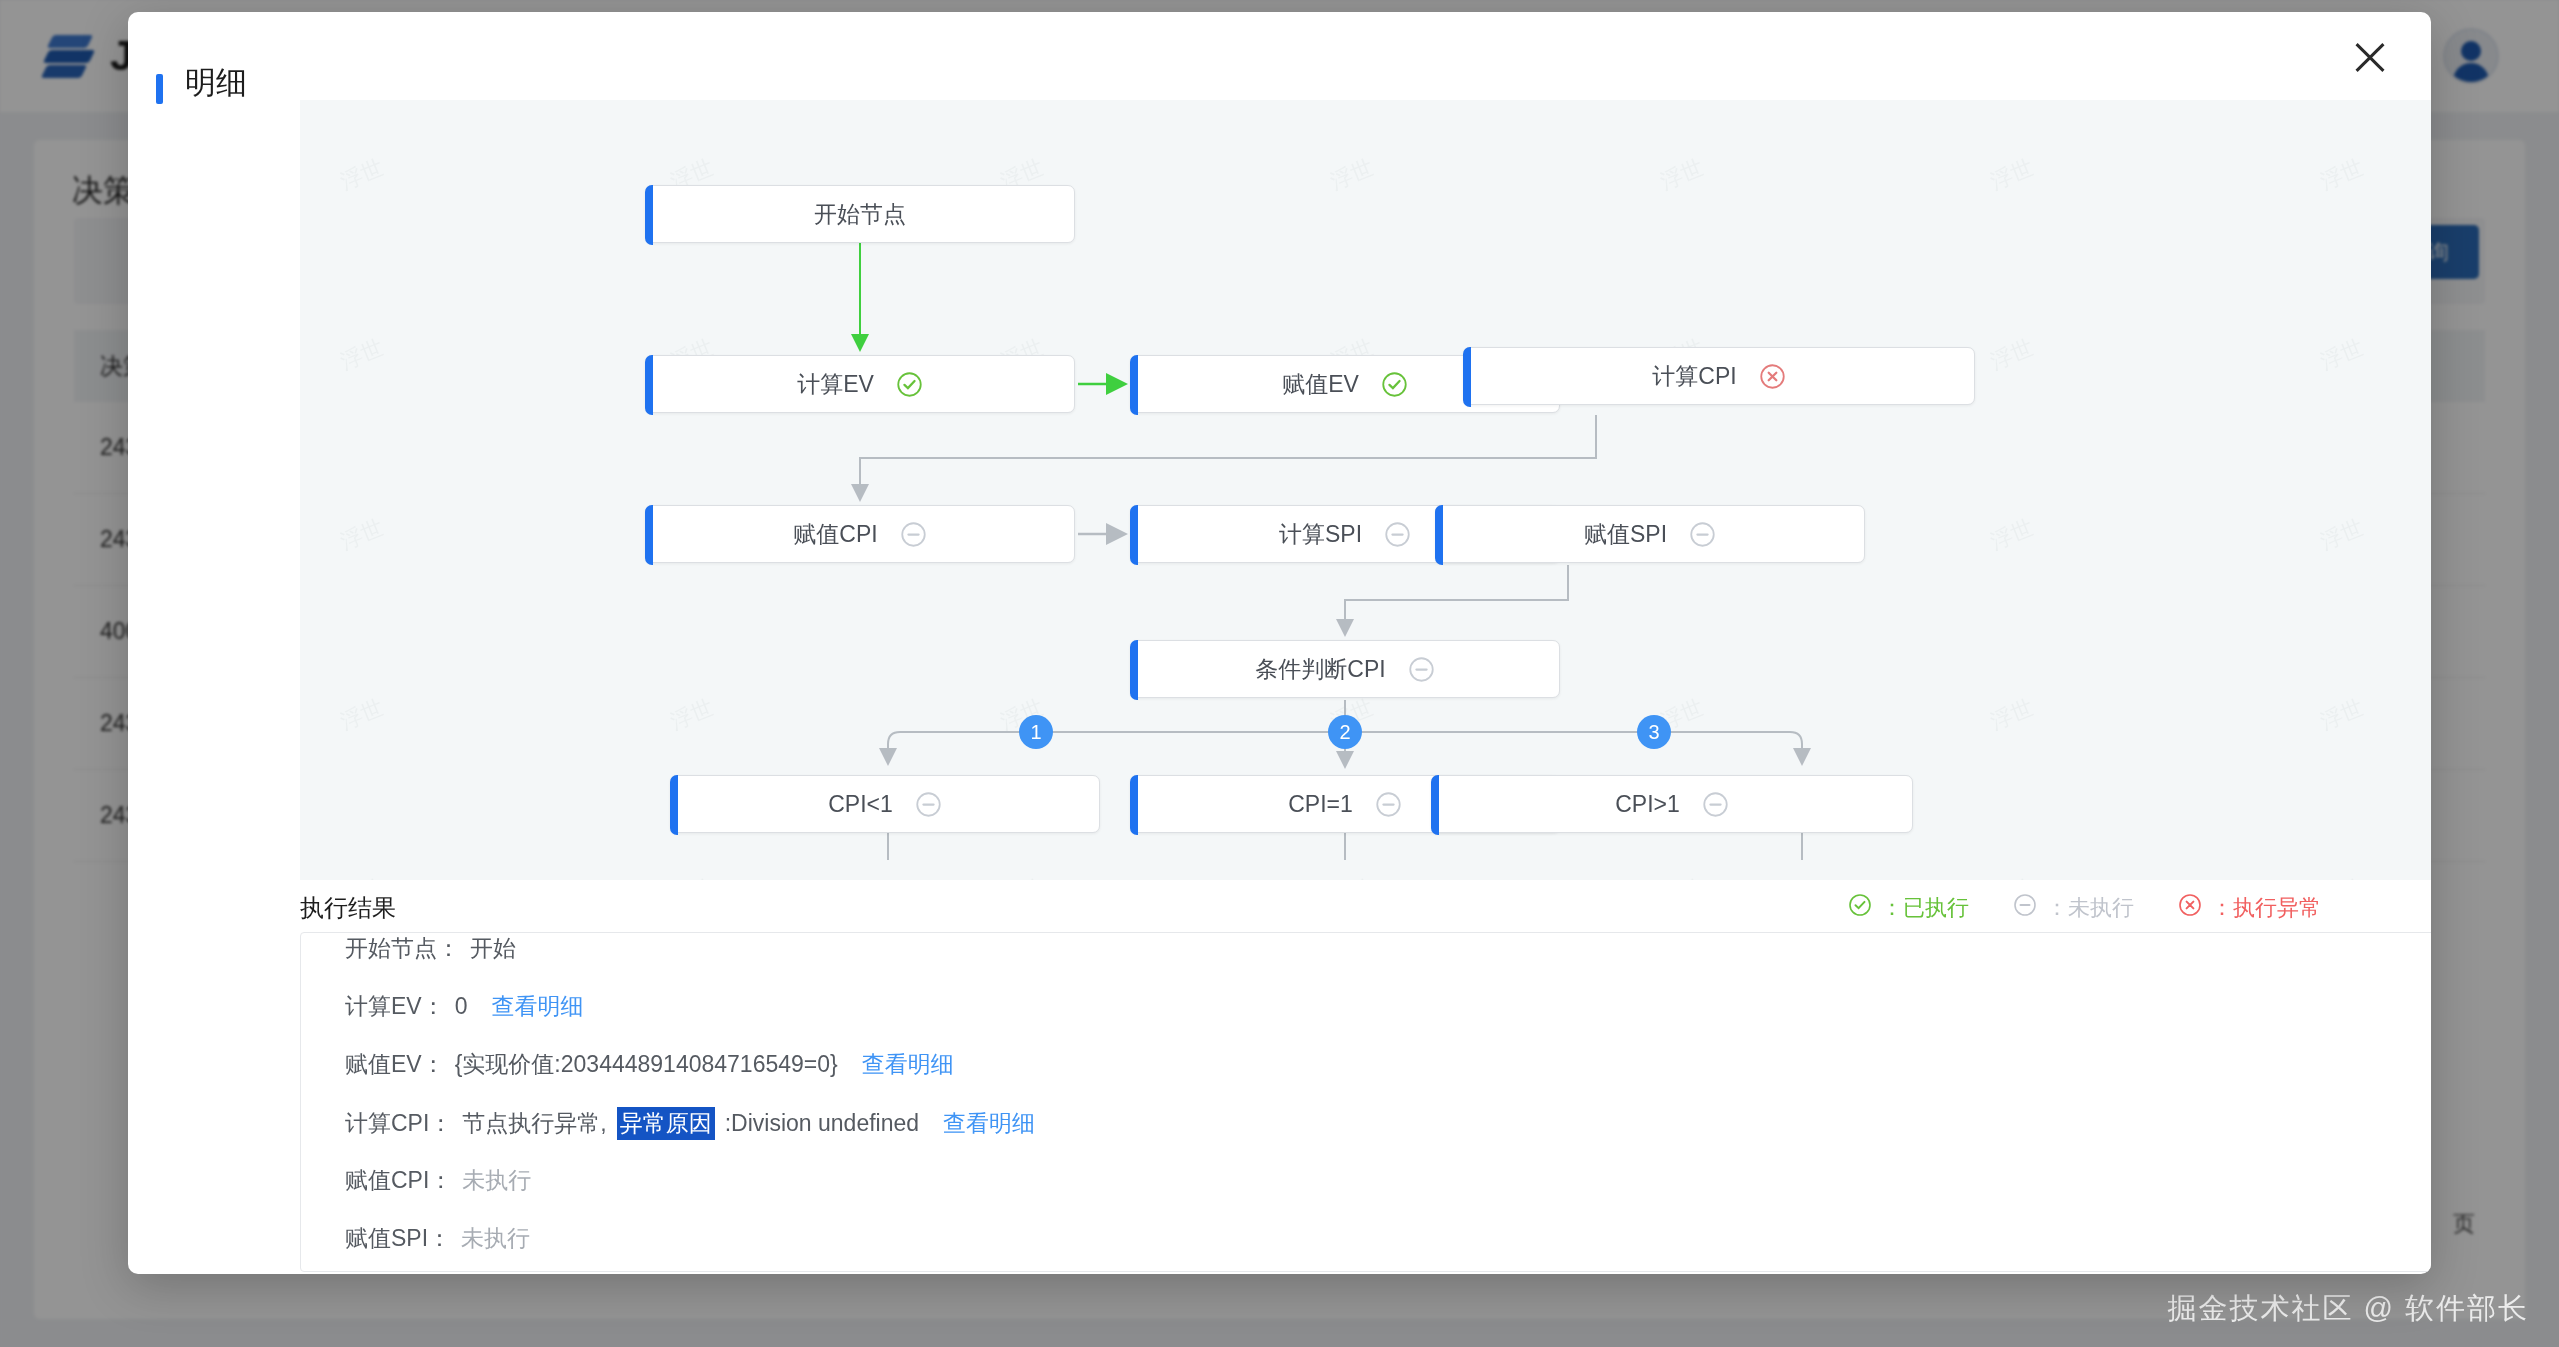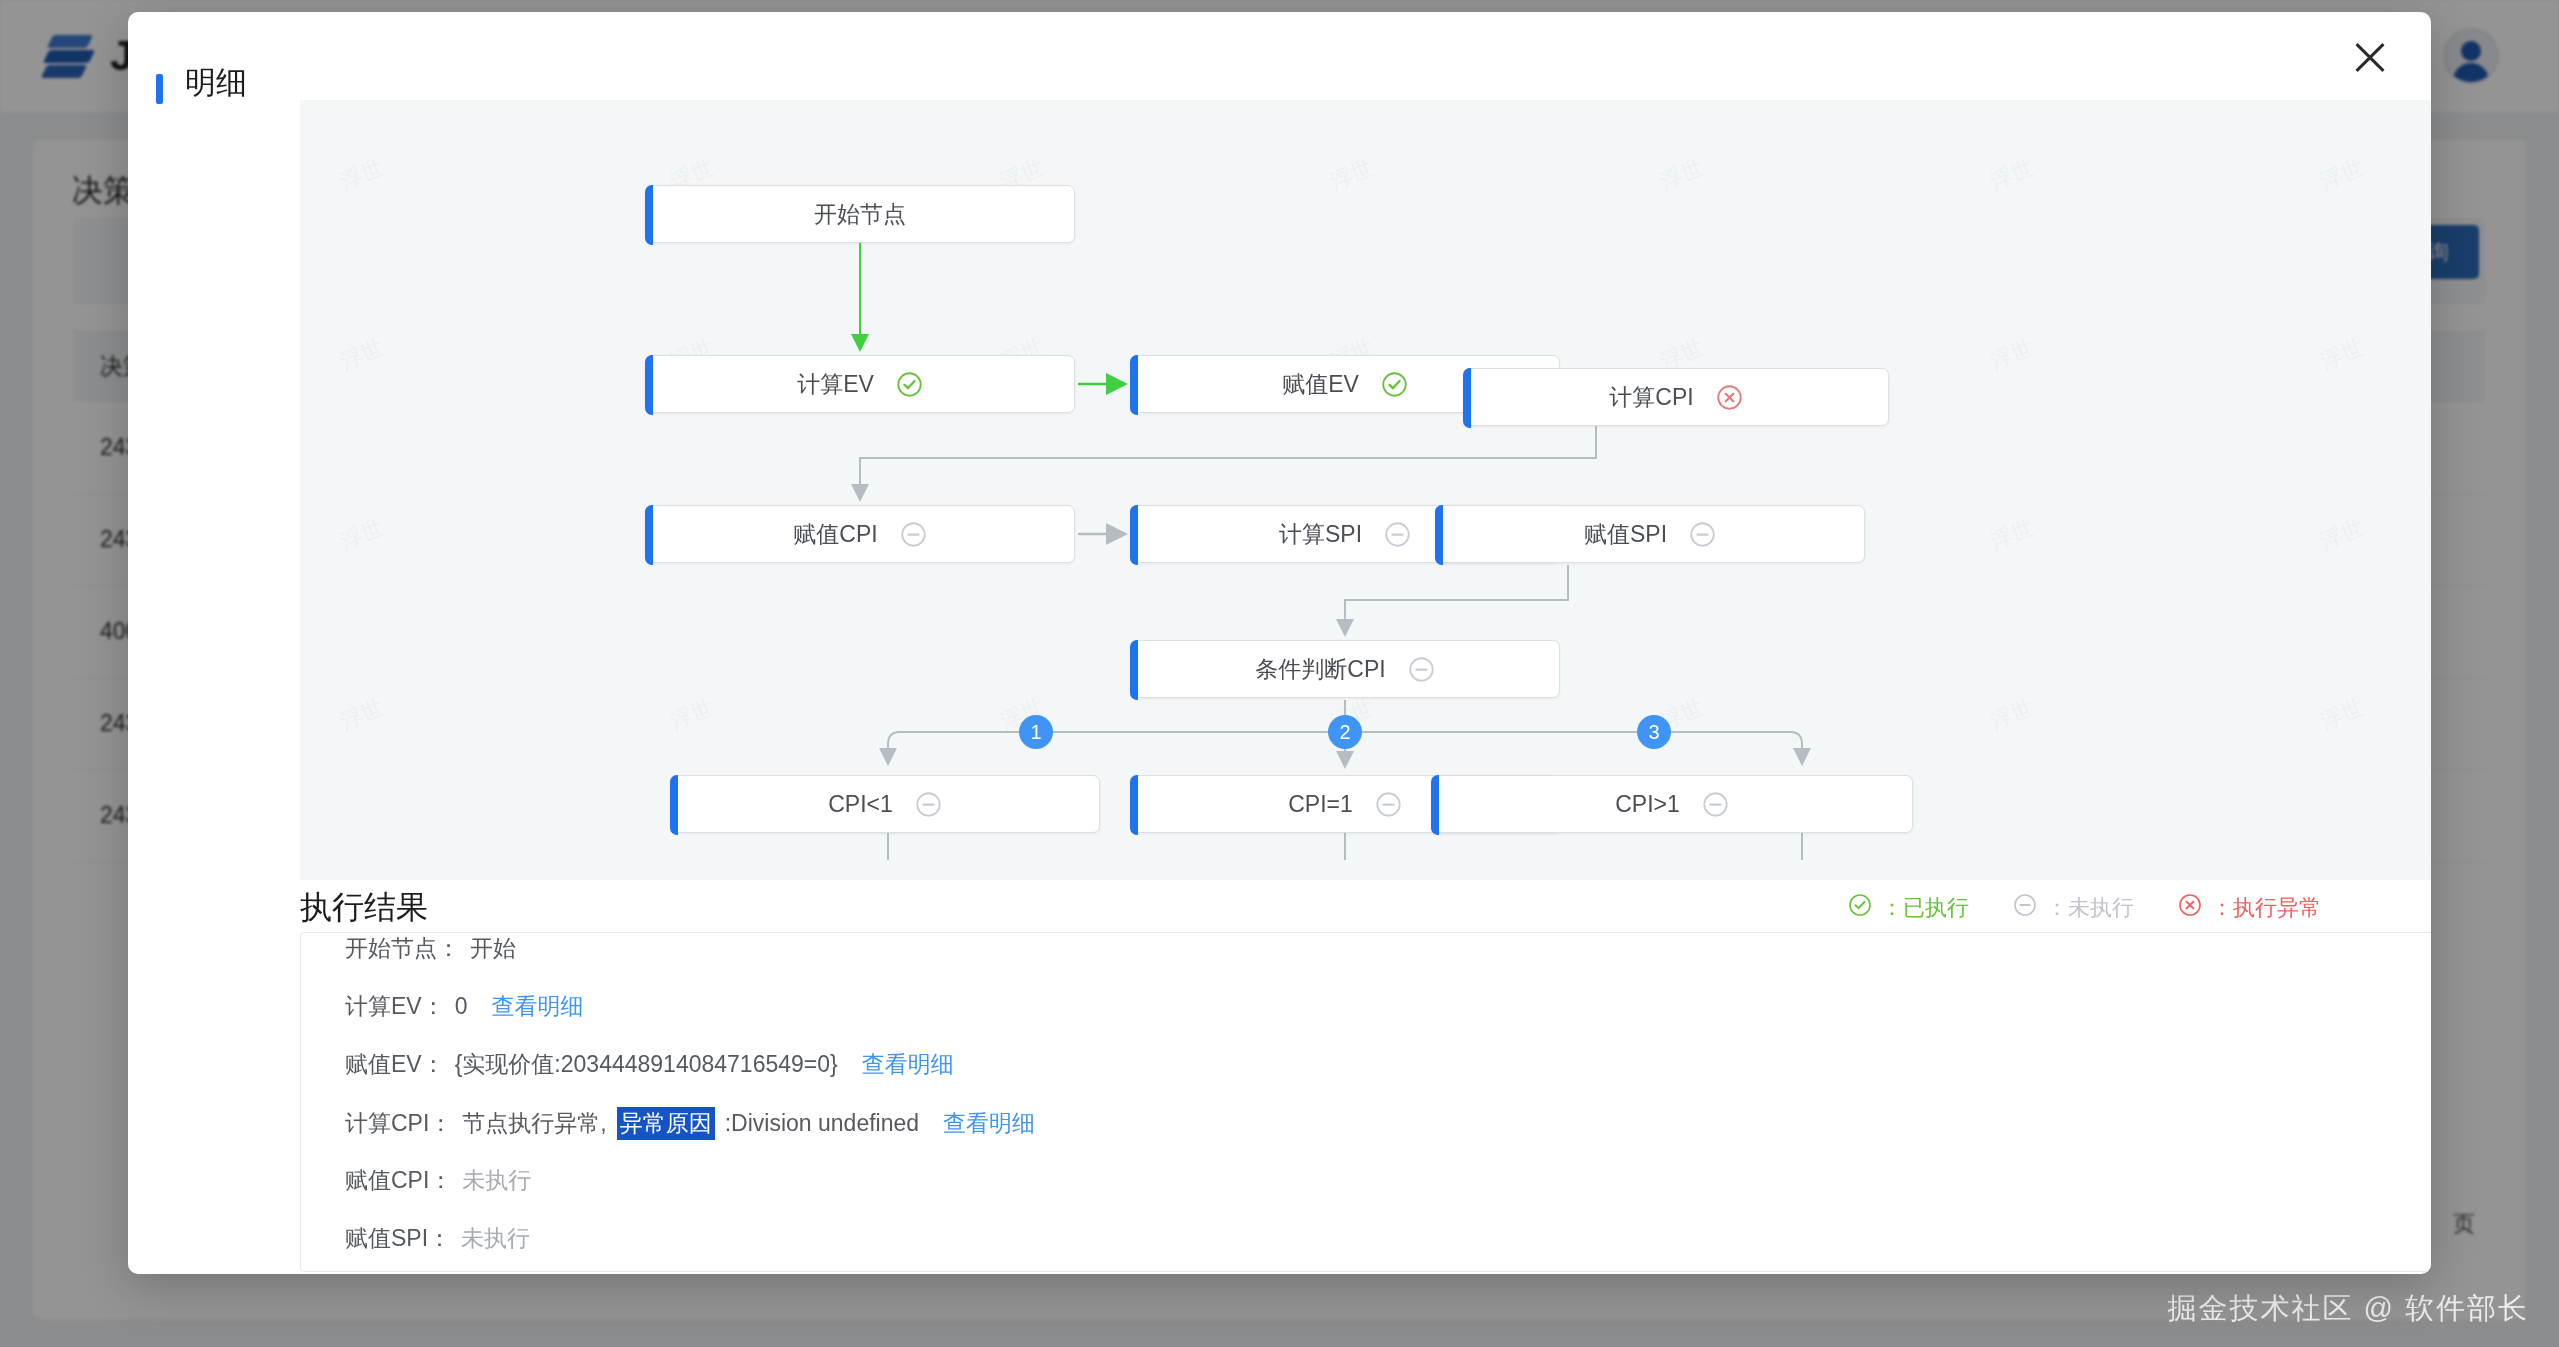--- a/index.html
+++ b/index.html
@@ -182,21 +182,21 @@
     position: absolute; width: 34px; height: 34px; border-radius: 50%;
     background: #3f94f5; color: #fff; font-size: 20px;
     display: flex; align-items: center; justify-content: center;
   }
 
   
   #results-header {
     position: absolute; left: 172px; top: 868px; right: 110px; height: 56px;
     display: flex; align-items: center;
   }
-  #results-title { font-size: 32px; color: #1d1d1d; }
+  #results-title { font-size: 24px; color: #1d1d1d; }
   #results-legend { margin-left: auto; display: flex; align-items: center; gap: 44px; font-size: 22px; }
   .legend-item { display: flex; align-items: flex-start; gap: 9px; }
   .legend-item svg { width: 24px; height: 24px; }
   .lg-ok   { color: #67c23a; }
   .lg-none { color: #c0c4cc; }
   .lg-err  { color: #f16060; }
 
   #results-box {
     position: absolute; left: 172px; top: 920px;
     width: 2213px; height: 340px;
@@ -355,21 +355,21 @@
             <path d="M7.5 12.3 L10.6 15.2 L16.5 8.9"></path>
           </svg>
         </div>
         <div class="node" style="left: 830px; top: 255px; width: 430px;">
           <span class="node-label">赋值EV</span>
           <svg class="node-status st-ok" viewBox="0 0 24 24">
             <circle cx="12" cy="12" r="10"></circle>
             <path d="M7.5 12.3 L10.6 15.2 L16.5 8.9"></path>
           </svg>
         </div>
-        <div class="node" style="left: 1163px; top: 268px; width: 426px; align-items: center;">
+        <div class="node" style="left: 1163px; top: 247px; width: 512px; align-items: center;">
           <span class="node-label">计算CPI</span>
           <svg class="node-status st-err" viewBox="0 0 24 24">
             <circle cx="12" cy="12" r="10"></circle>
             <path d="M8.6 8.6 L15.4 15.4 M15.4 8.6 L8.6 15.4"></path>
           </svg>
         </div>
         <div class="node" style="left: 345px; top: 405px; width: 430px;">
           <span class="node-label">赋值CPI</span>
           <svg class="node-status st-none" viewBox="0 0 24 24">
             <circle cx="12" cy="12" r="10"></circle>

